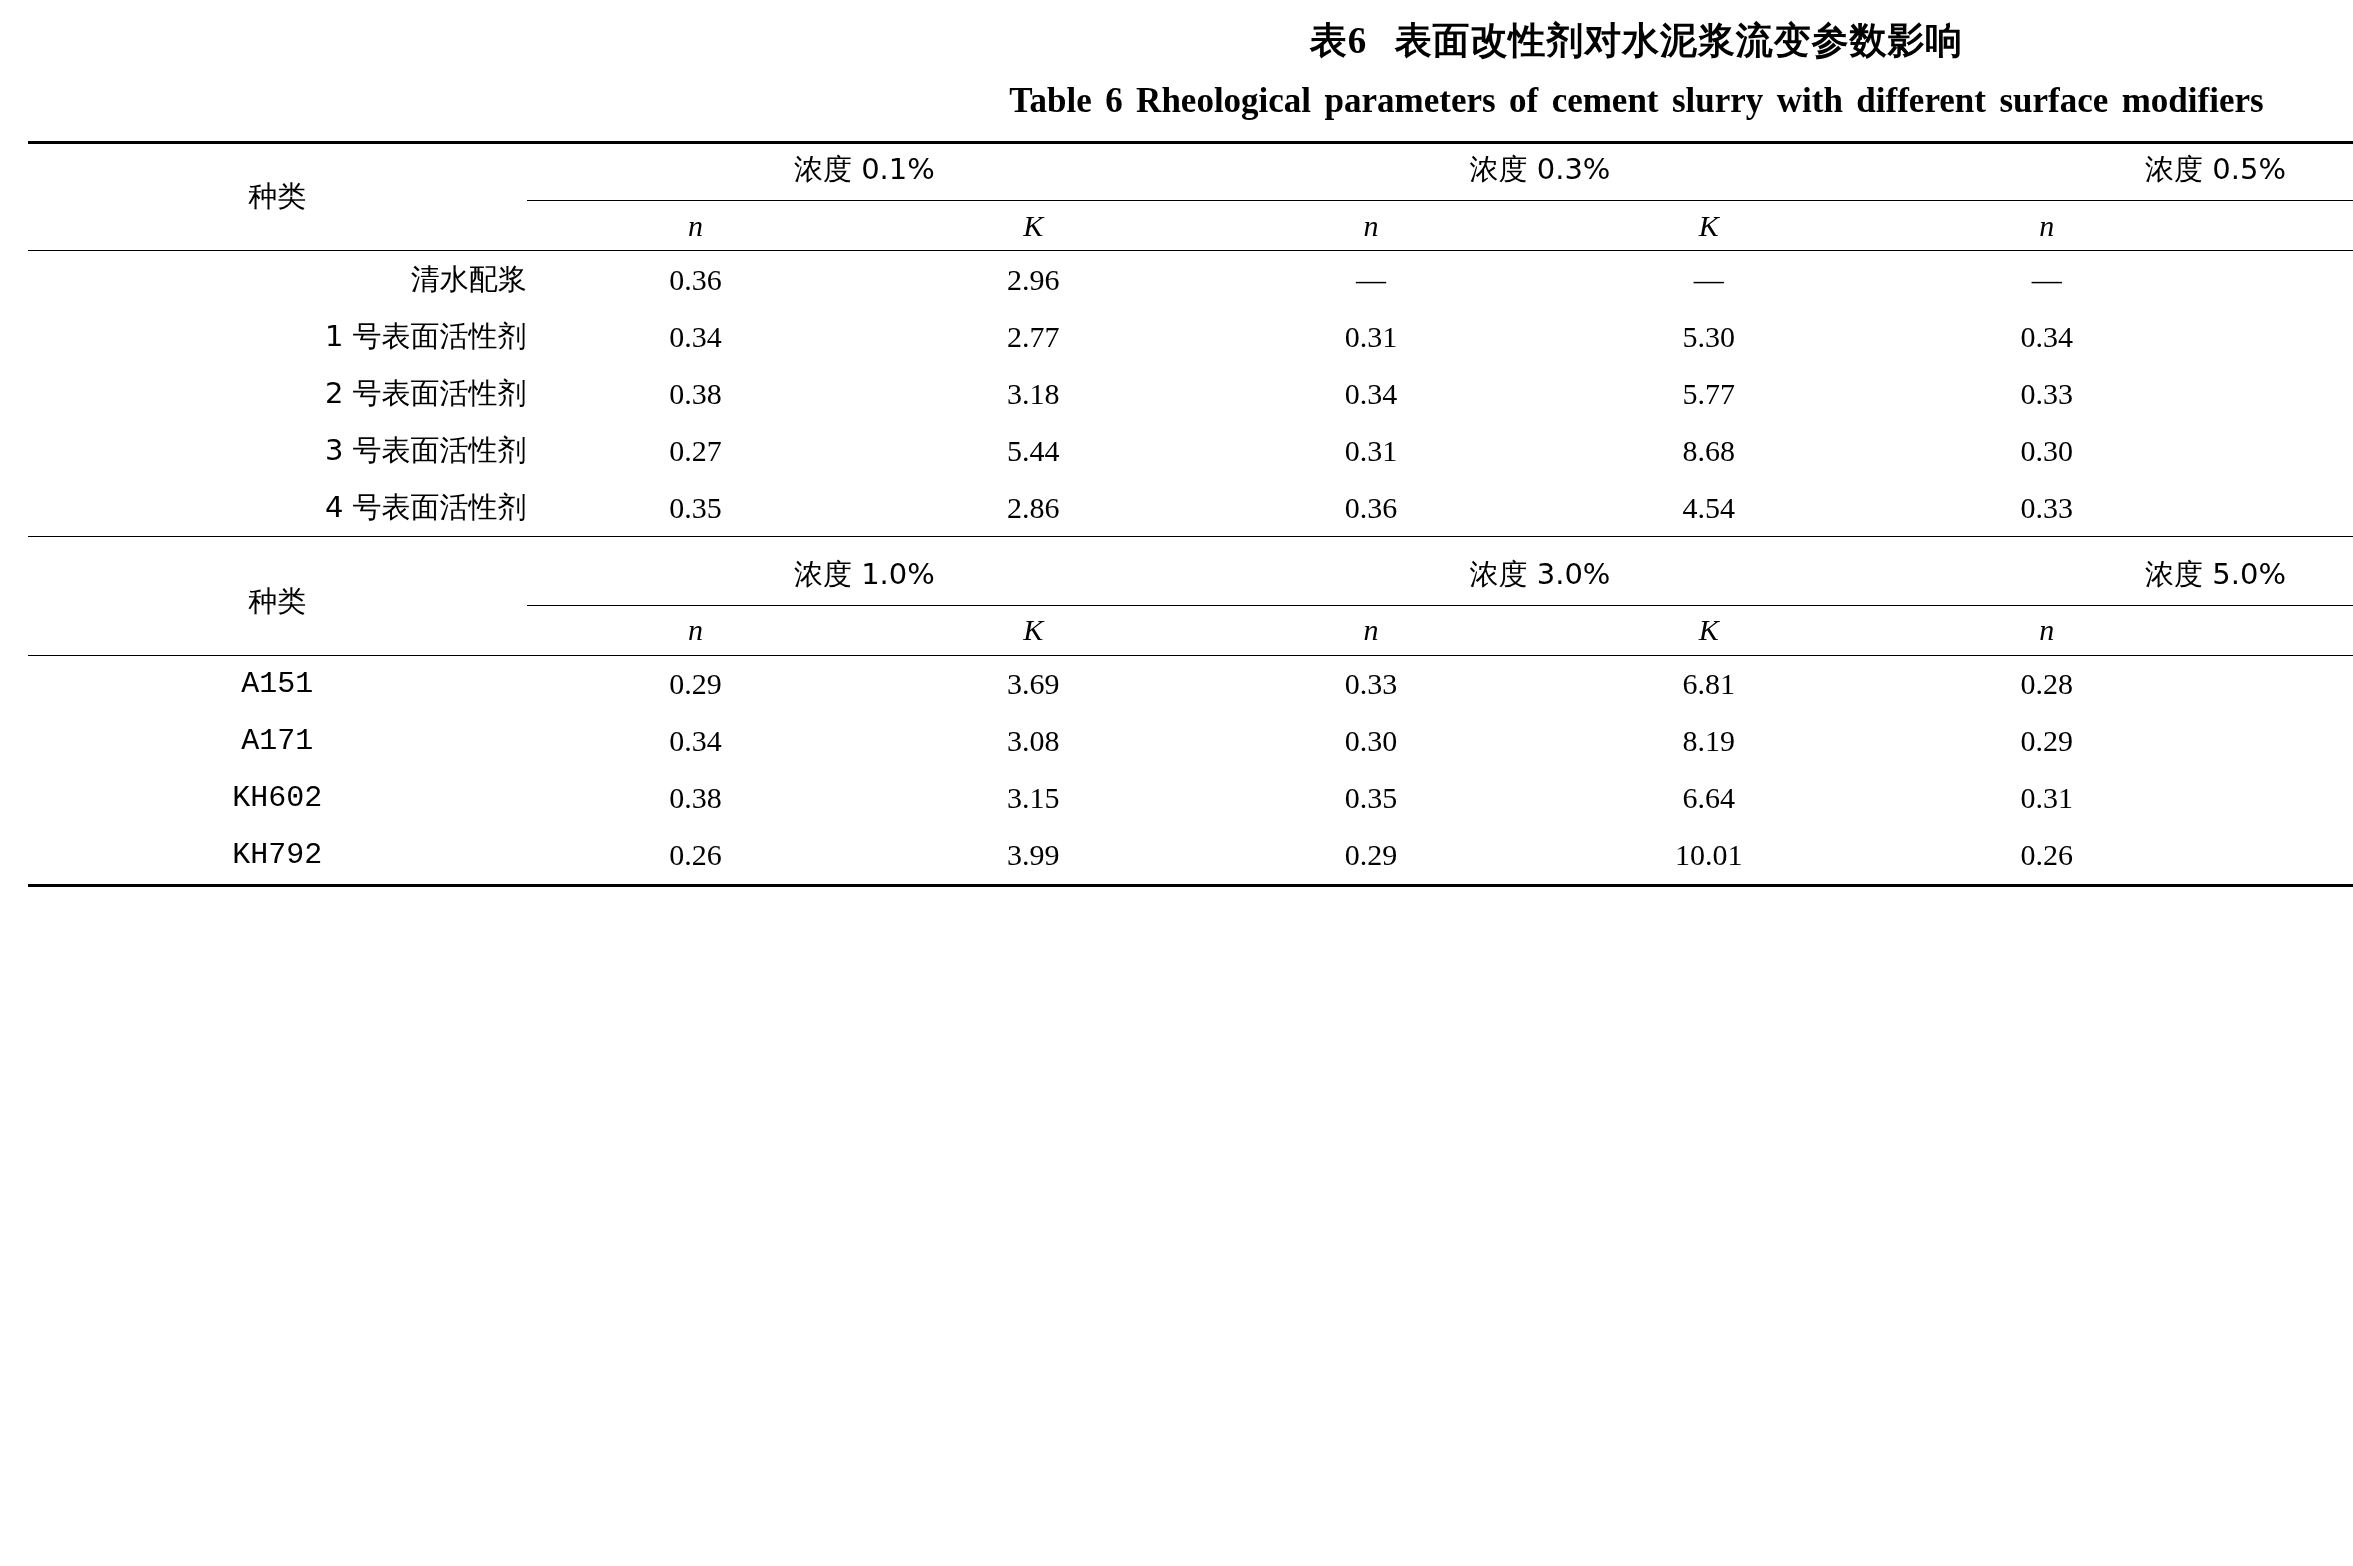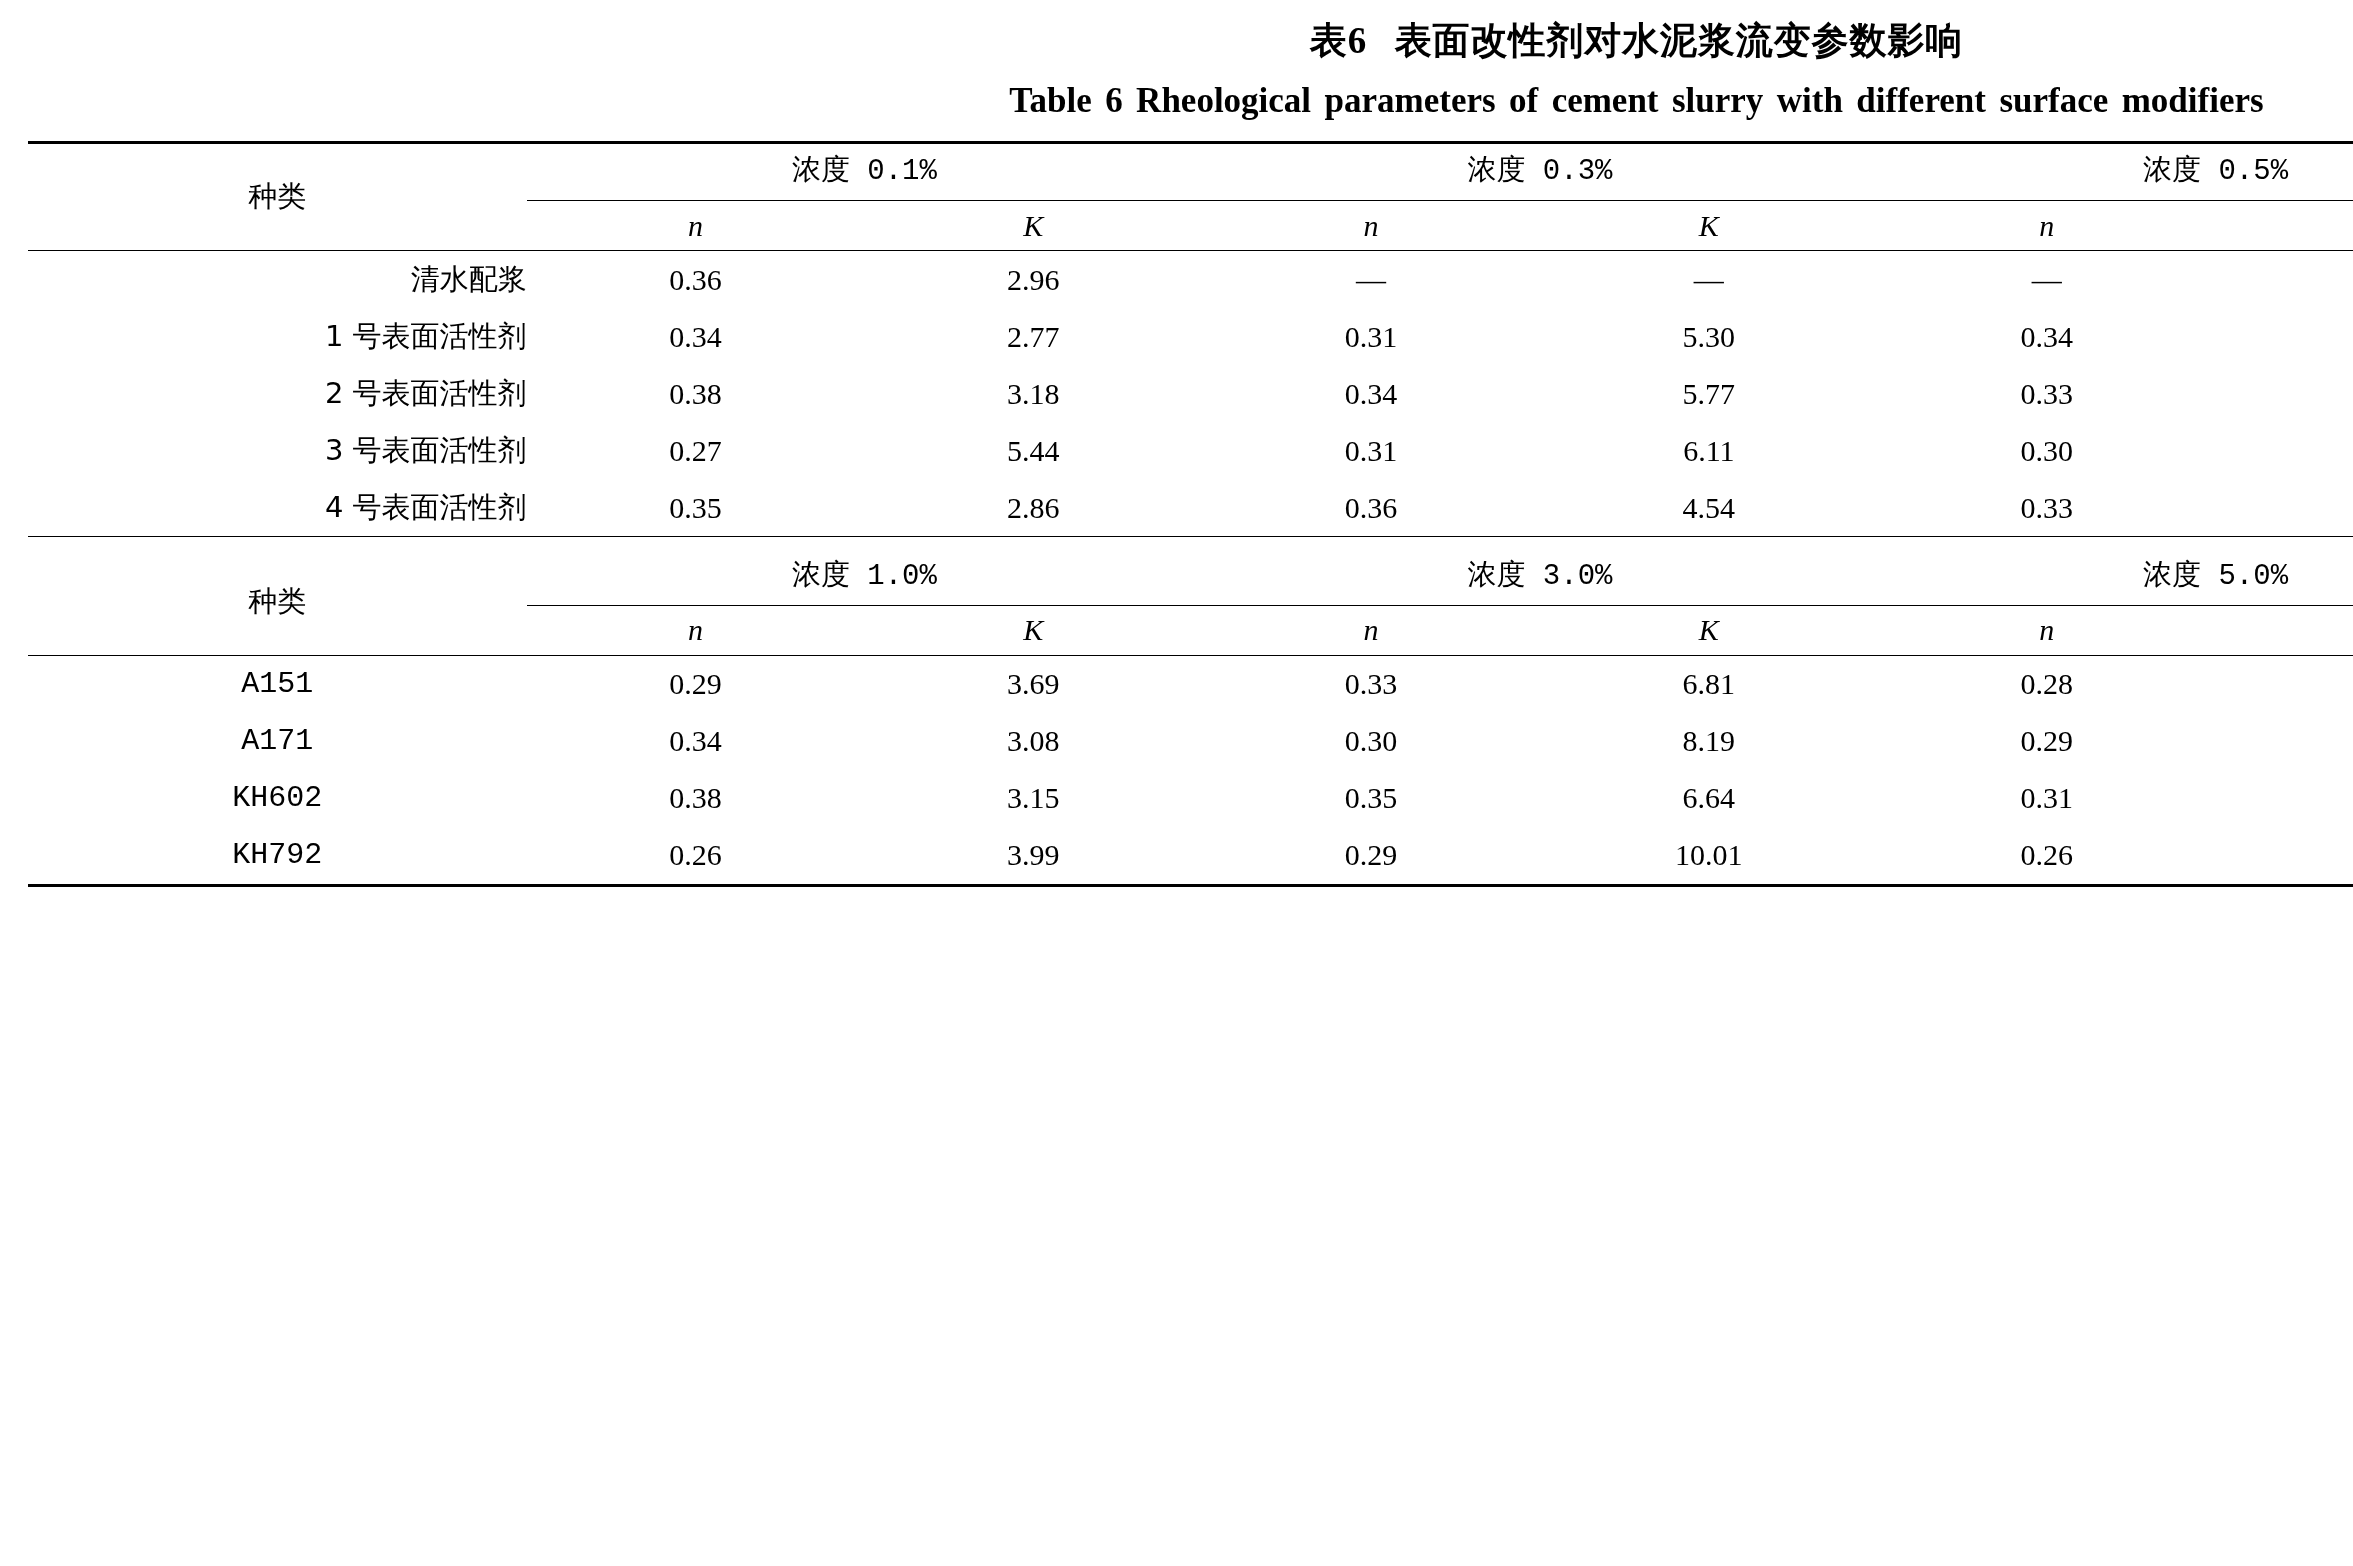--- a/index.html
+++ b/index.html
@@ -64,21 +64,20 @@
     font-size: 29px;
     padding-bottom: 4.7px !important;
   }
   .hdr-sym {
     font-family: "Liberation Serif", serif;
     font-style: italic;
     font-size: 30px;
   }
   .underline-pair {
     border-bottom: 1.9px solid #000;
-    font-family: Liberation Mono, monospace;
   }
   .cellh {
     height: 51px;
   }
   .cellh-sym {
     height: 49px;
   }
   .row-data td {
     height: 57px;
     font-family: "Liberation Serif", serif;
@@ -171,21 +170,21 @@
         <td>0.33</td>
         <td>8.39</td>
 
       </tr>
 
       <tr class="row-data">
         <td class="label">3 号表面活性剂</td>
         <td>0.27</td>
         <td>5.44</td>
         <td>0.31</td>
-        <td>6.11</td>
+        <td>8.68</td>
         <td>0.30</td>
         <td>9.37</td>
 
       </tr>
 
       <tr class="row-data">
         <td class="label">4 号表面活性剂</td>
         <td>0.35</td>
         <td>2.86</td>
         <td>0.36</td>

